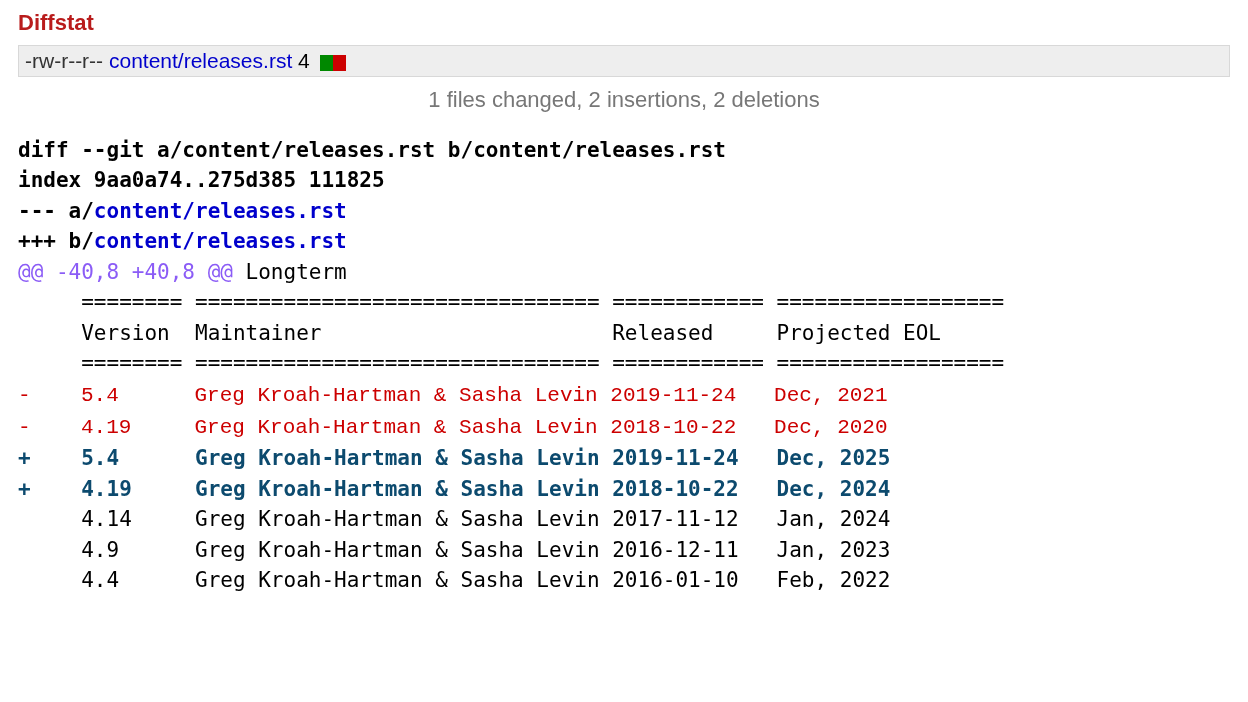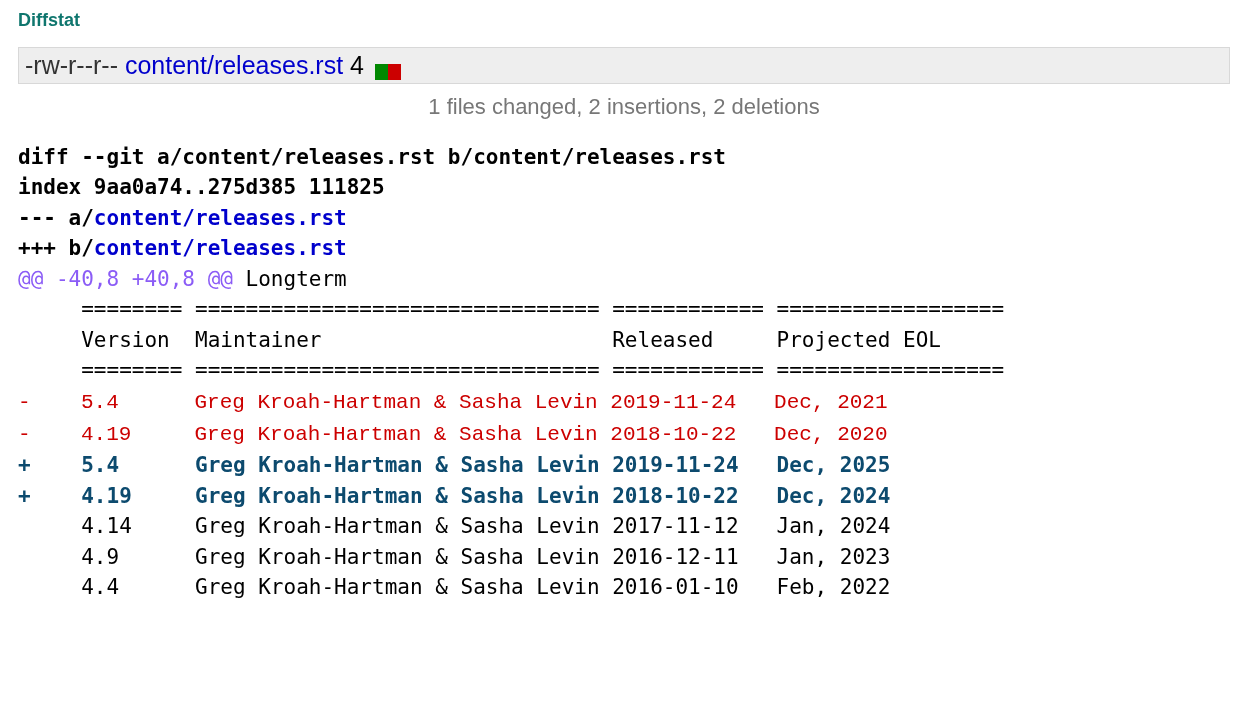--- a/index.html
+++ b/index.html
@@ -4,31 +4,31 @@
 <style>
   body {
     font-family: sans-serif;
     margin: 0;
     padding: 10px 18px;
     font-size: 20px;
     color: #000;
     background: #fff;
   }
   .diffstat-header {
-    color: #0f766e;
+    color: #b91c1c;
     font-weight: bold;
-    font-size: 18px;
-    margin-bottom: 16px;
+    font-size: 22px;
+    margin-bottom: 9px;
   }
   .diffstat-row {
     background: #eeeeee;
     border: 1px solid #d8d8d8;
     padding: 3px 6px;
     margin-bottom: 10px;
-    font-size: 25px;
+    font-size: 21px;
   }
   .mode {
     color: #333;
   }
   .file-link {
     color: #0000cc;
   }
   .count {
     color: #000;
   }

